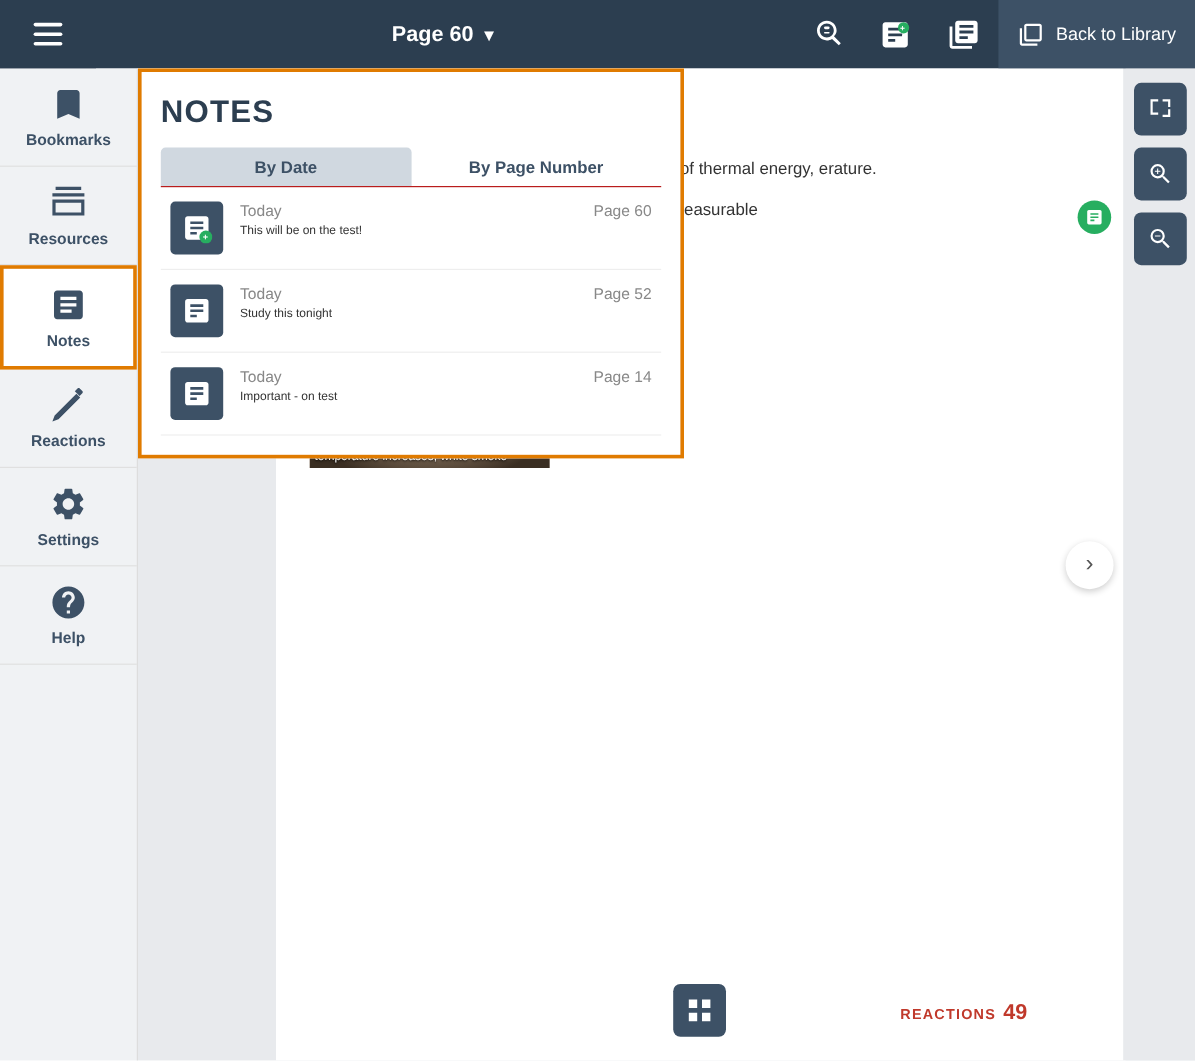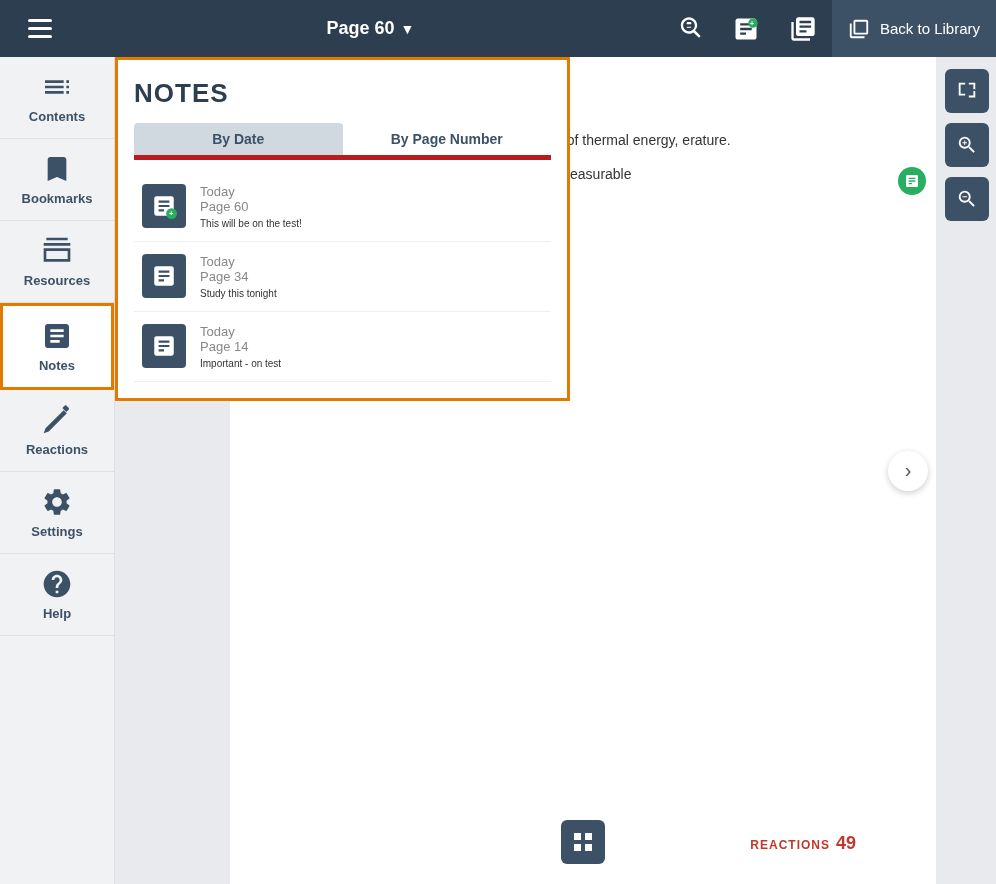--- a/index.html
+++ b/index.html
@@ -134,22 +134,21 @@
     }
     .notes-panel-title {
       font-size: 26px;
       font-weight: bold;
       color: #2c3e50;
       letter-spacing: 1px;
       margin-bottom: 14px;
     }
     .notes-tabs {
       display: flex;
-      border-bottom: 5px solid #b91c1c;
-      margin-bottom: 12px;
+      border-bottom: 1px solid #b91c1c;
     }
     .notes-tab {
       flex: 1;
       padding: 8px 0;
       text-align: center;
       font-size: 14px;
       color: #3d5166;
       cursor: pointer;
       font-weight: 600;
     }
@@ -180,21 +179,20 @@
       height: 26px;
       fill: white;
     }
     .note-content {
       flex: 1;
     }
     .note-meta {
       display: flex;
       justify-content: space-between;
       margin-bottom: 4px;
-      flex-direction: column;
     }
     .note-date {
       color: #888;
       font-size: 13px;
     }
     .note-page {
       color: #888;
       font-size: 13px;
     }
     .note-text {
@@ -372,26 +370,20 @@
         </svg>
       <span>Back to Library</span>
     </div>
   </div>
 </div>
 
 <div class="main-area">
 
   <div class="sidebar">
 
-    <div class="sidebar-item">
-      <svg viewBox="0 0 24 24">
-          <path d="M3 9h14V7H3v2zm0 4h14v-2H3v2zm0 4h14v-2H3v2zm16 0h2v-2h-2v2zm0-10v2h2V7h-2zm0 6h2v-2h-2v2z"></path>
-        </svg>
-      <span class="sidebar-item-label">Contents</span>
-    </div>
 
     <div class="sidebar-item">
       <svg viewBox="0 0 24 24">
           <path d="M17 3H7c-1.1 0-1.99.9-1.99 2L5 21l7-3 7 3V5c0-1.1-.9-2-2-2z"></path>
         </svg>
       <span class="sidebar-item-label">Bookmarks</span>
     </div>
 
     <div class="sidebar-item">
       <svg viewBox="0 0 24 24">
@@ -456,21 +448,21 @@
 
     <div class="note-item">
       <div class="note-icon">
         <svg viewBox="0 0 24 24">
             <path d="M19 3H5c-1.1 0-2 .9-2 2v14c0 1.1.9 2 2 2h14c1.1 0 2-.9 2-2V5c0-1.1-.9-2-2-2zm-7 14H7v-2h5v2zm5-4H7v-2h10v2zm0-4H7V7h10v2z"></path>
           </svg>
       </div>
       <div class="note-content">
         <div class="note-meta">
           <span class="note-date">Today</span>
-          <span class="note-page">Page 34</span>
+          <span class="note-page">Page 52</span>
         </div>
         <div class="note-text">Study this tonight</div>
       </div>
     </div>
 
     <div class="note-item">
       <div class="note-icon">
         <svg viewBox="0 0 24 24">
             <path d="M19 3H5c-1.1 0-2 .9-2 2v14c0 1.1.9 2 2 2h14c1.1 0 2-.9 2-2V5c0-1.1-.9-2-2-2zm-7 14H7v-2h5v2zm5-4H7v-2h10v2zm0-4H7V7h10v2z"></path>
           </svg>

